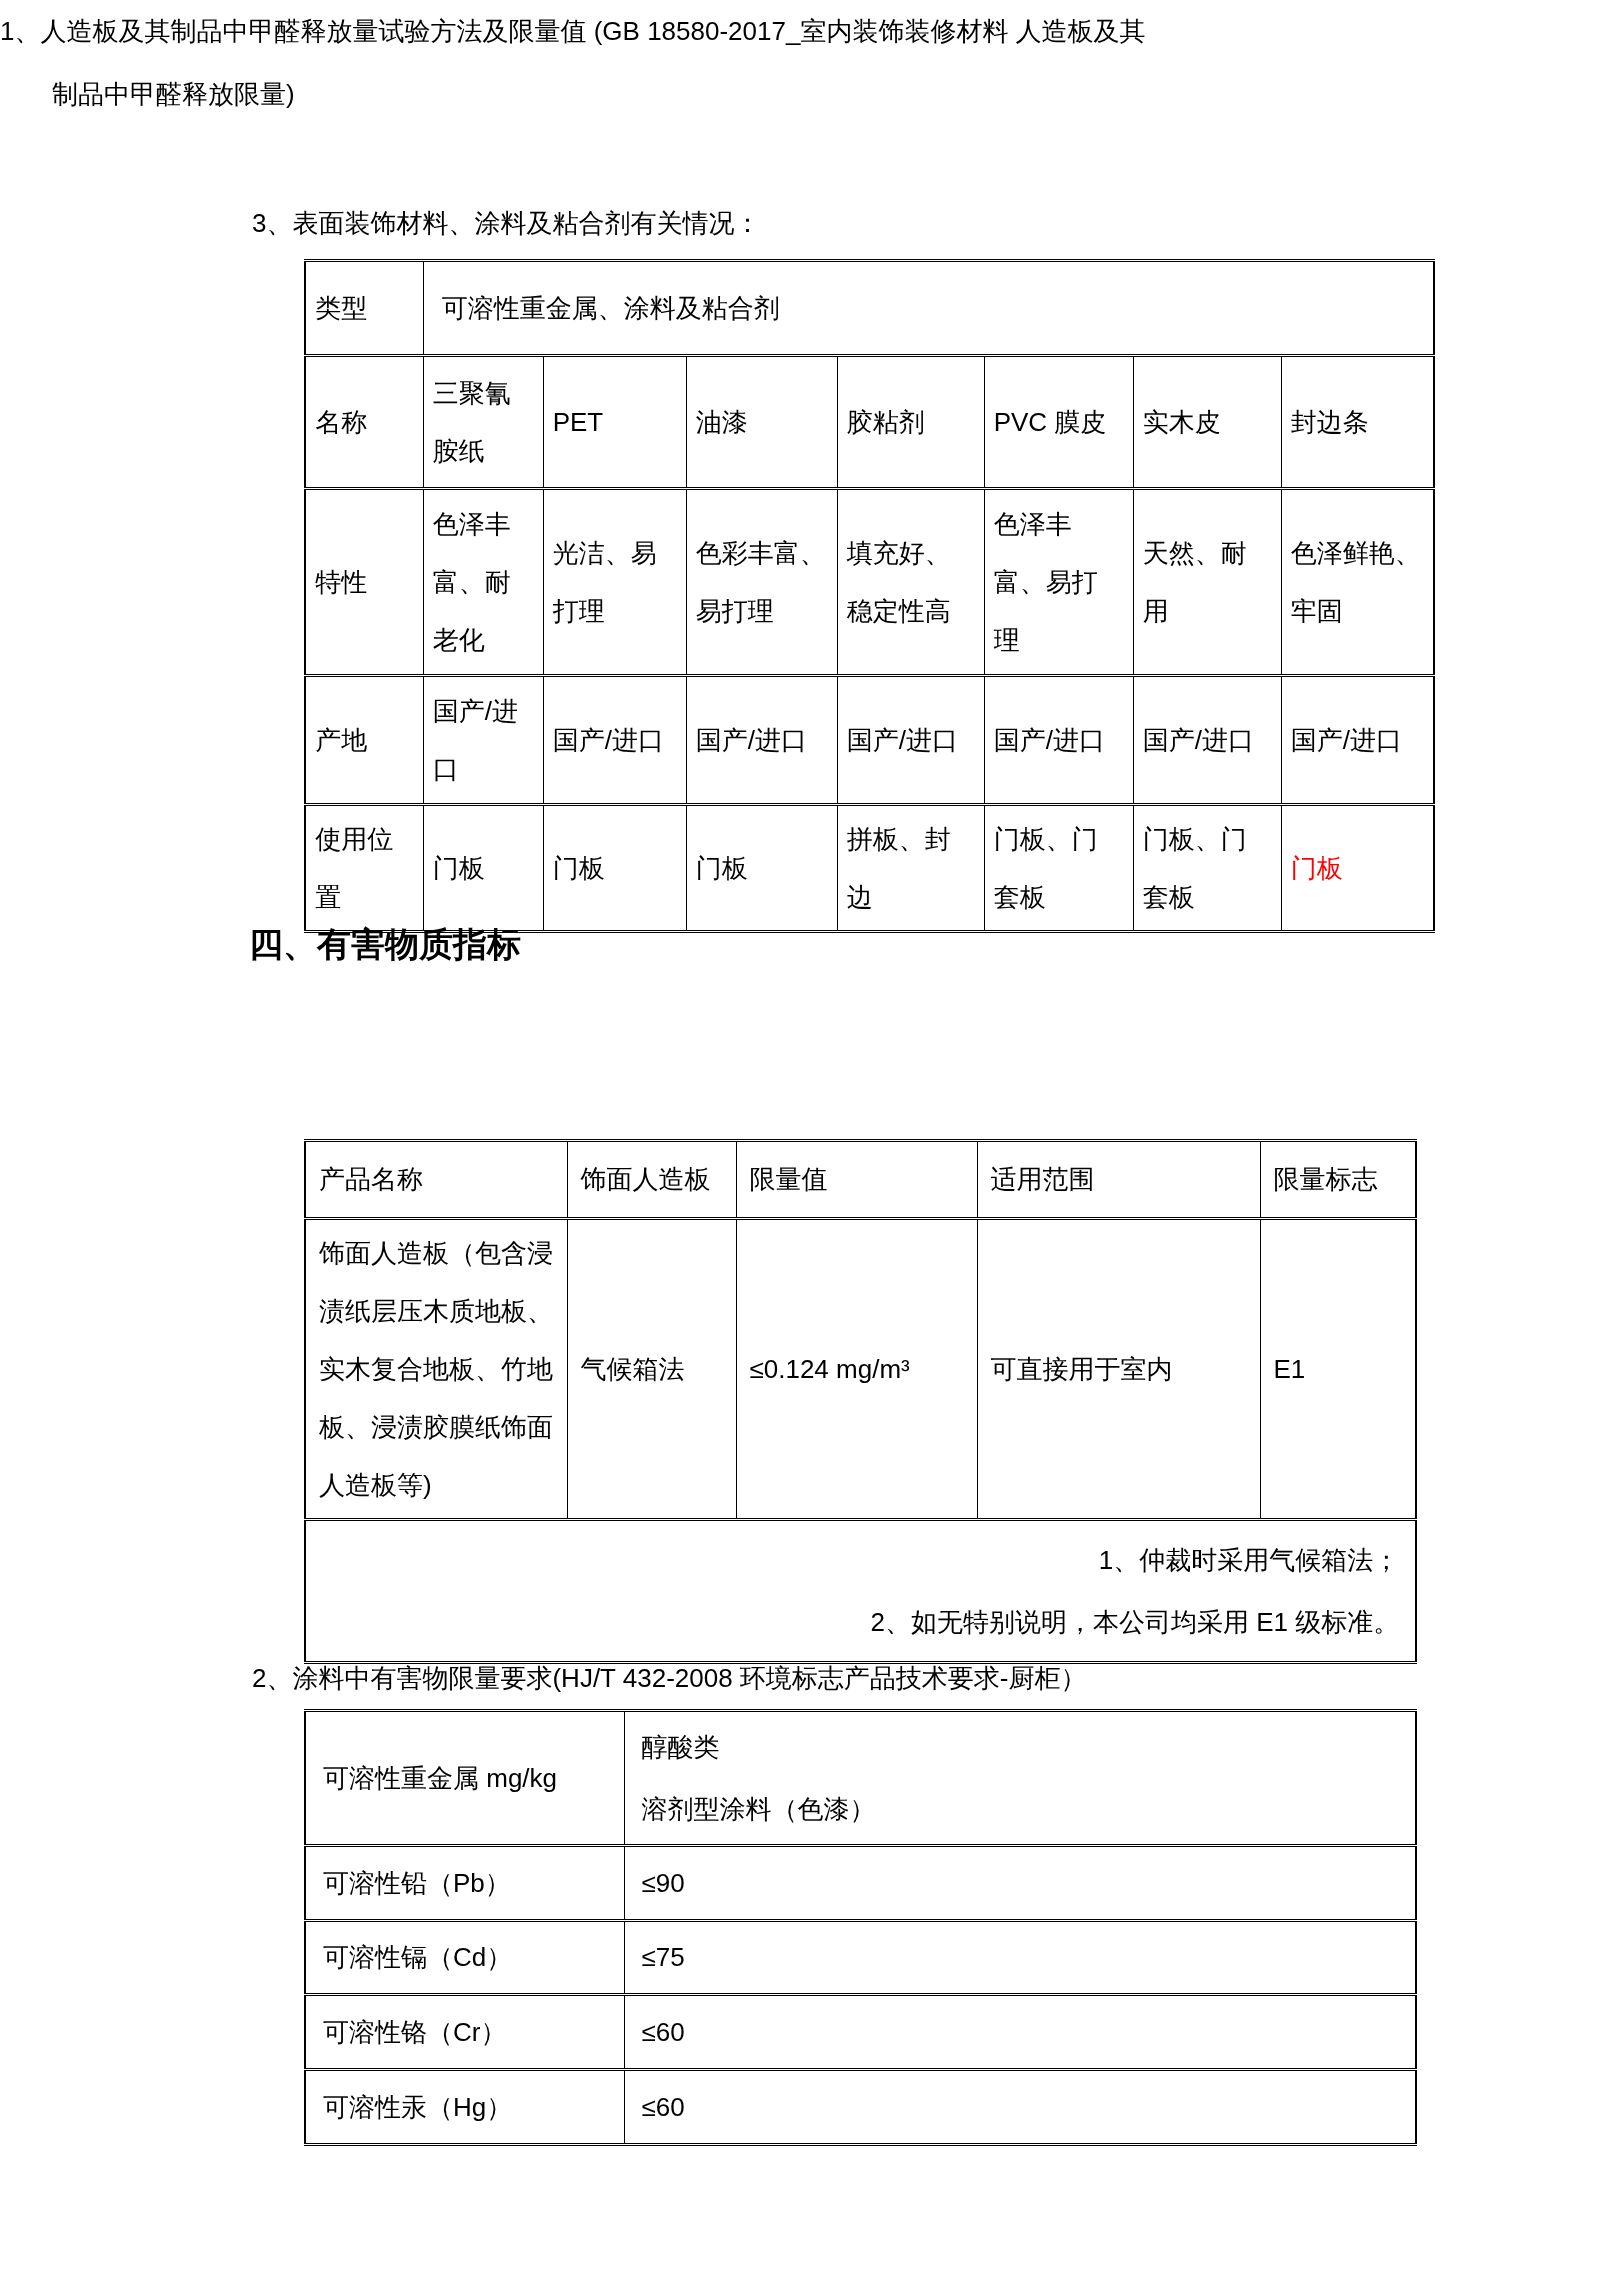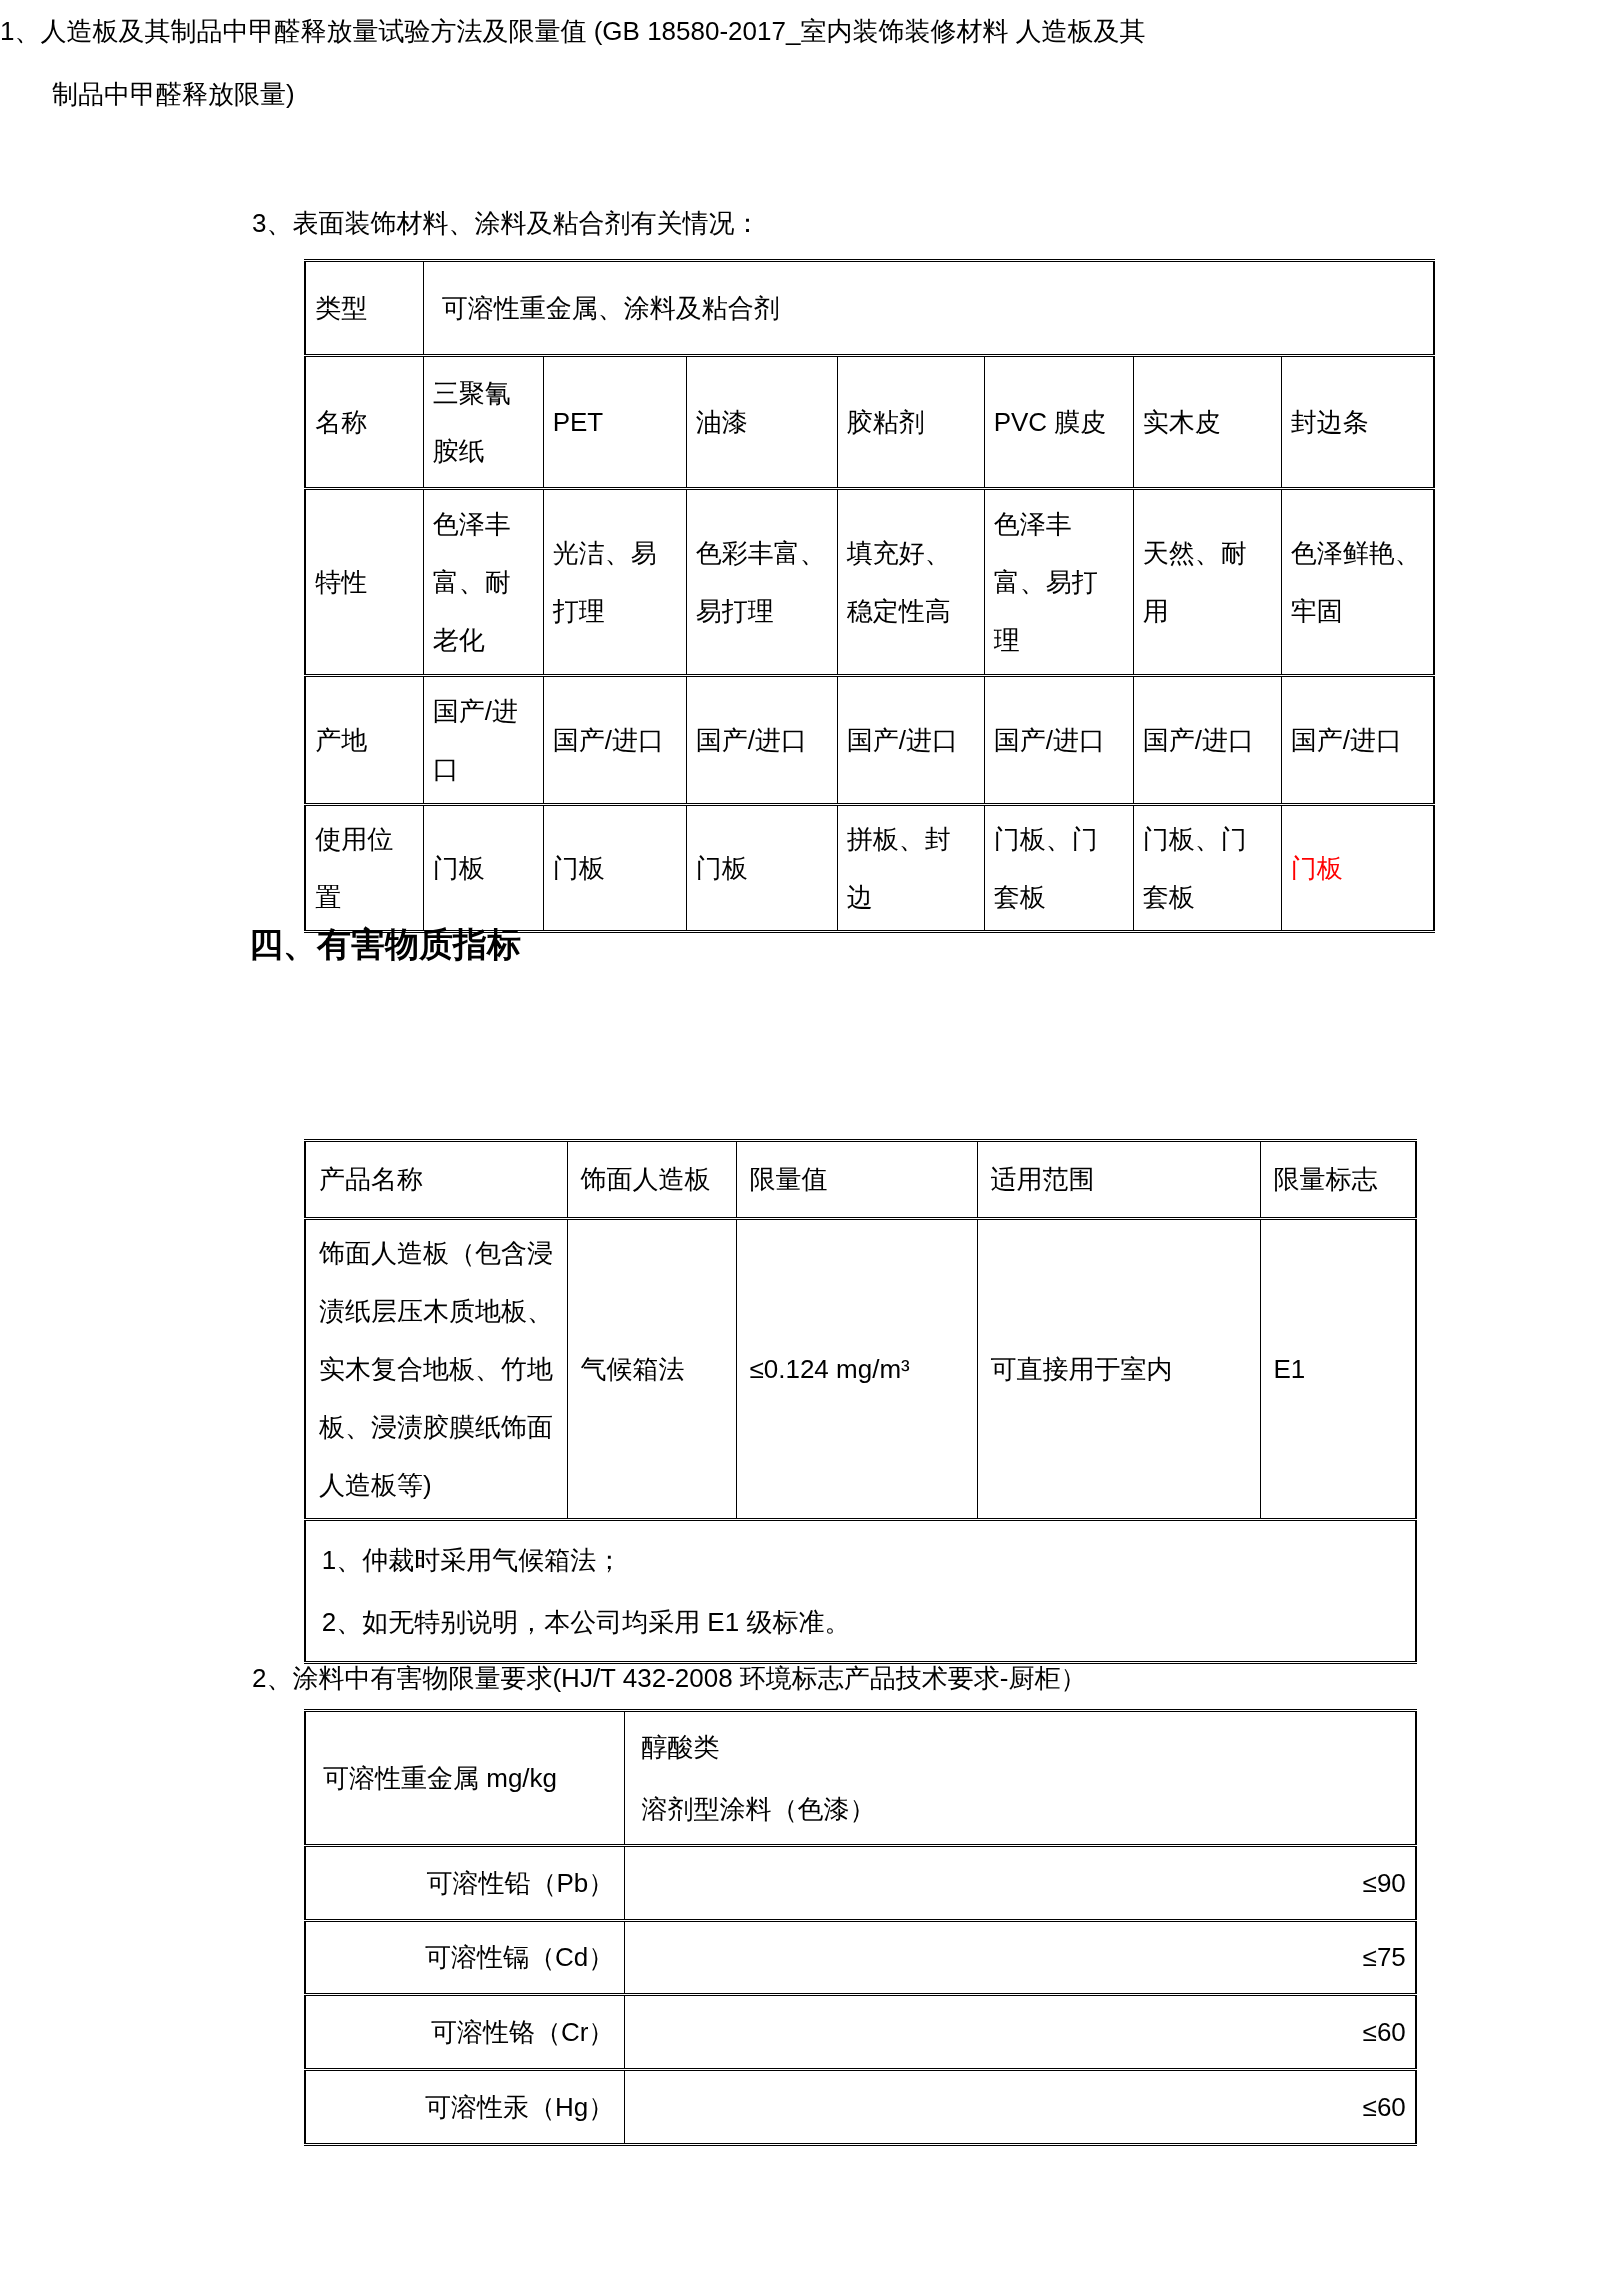--- a/index.html
+++ b/index.html
@@ -29,28 +29,28 @@
   #table1 .r-type td{height:84px;}
   #table1 .r-name td{height:122px;}
   #table1 .r-feat td{height:177px;}
   #table1 .r-orig td{height:118px;}
   #table1 .r-pos td{height:111px;}
   #table1 .merged{padding-left:18.3px;}
 
   #table2{left:304px;top:1139px;width:1111px;}
   #table2 .r-head td{height:67px;padding-left:13px;}
   #table2 .r-body td{height:288px;padding-left:13px;}
-  #table2 .r-notes td{height:127px;padding:6.5px 15.7px;}
+  #table2 .r-notes td{height:127px;padding:6.5px 15.7px;text-align:right;}
   #table2 .r-notes .note{line-height:62px;}
 
   #table3{left:304px;top:1709px;width:1111px;}
   #table3 td{padding-left:17px;}
   #table3 .r-head td{height:114px;}
   #table3 .r-head .hv div{line-height:62px;}
-  #table3 .r-metal td{height:64px;text-align:right;}
+  #table3 .r-metal td{height:64px;}
 
   .red{color:#FF0000;}
 </style>
 </head>
 <body>
 
 <div class="page">
 
   <div id="sec3-title" class="title-line">3、表面装饰材料、涂料及粘合剂有关情况：</div>
 

